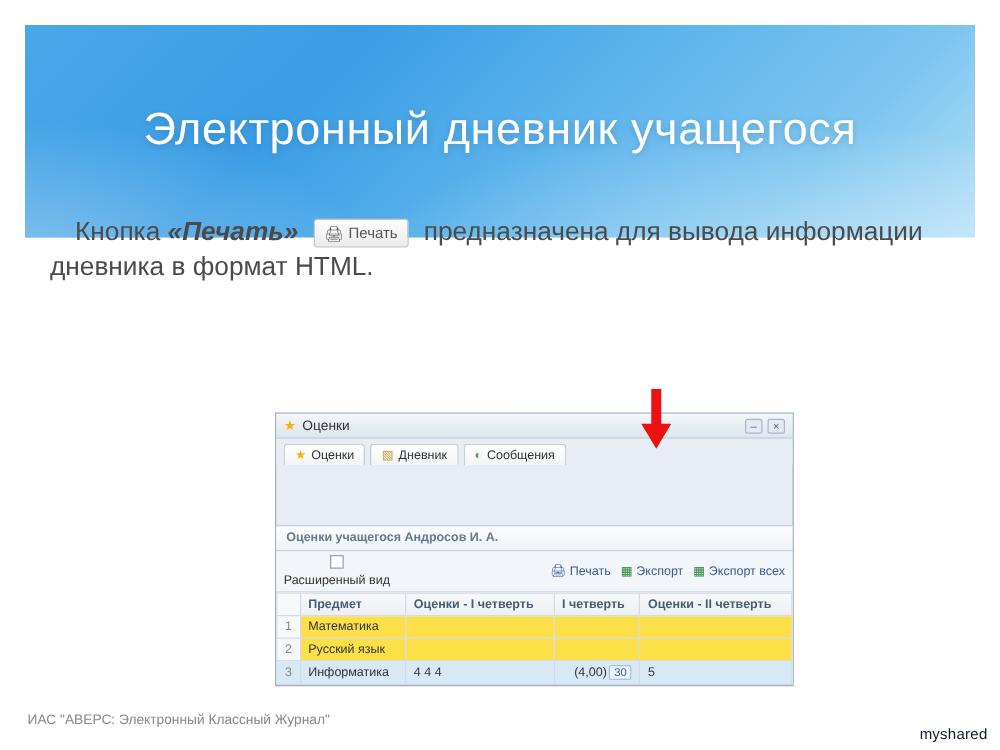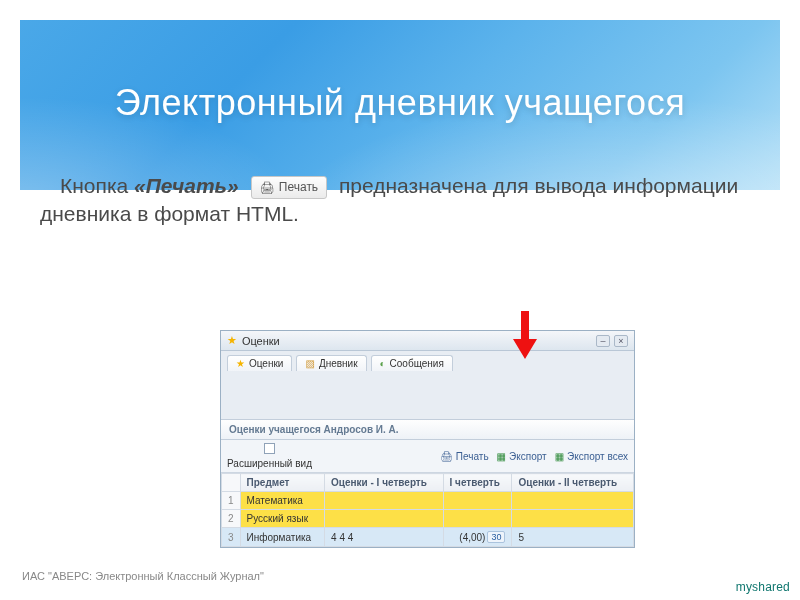--- a/index.html
+++ b/index.html
@@ -158,21 +158,21 @@
     left: 22px;
     bottom: 18px;
     font-size: 11px;
     color:#888;
   }
   .watermark {
     position:absolute;
     right: 10px;
     bottom: 6px;
     font-size: 12px;
-    color:#0f766e;
+    color:#0f172a;
     font-family: Arial, sans-serif;
     letter-spacing:0.2px;
   }
 </style>
 </head>
 <body>
 
 <div class="header-band">
   <div class="header-title">Электронный дневник учащегося</div>
 </div>

